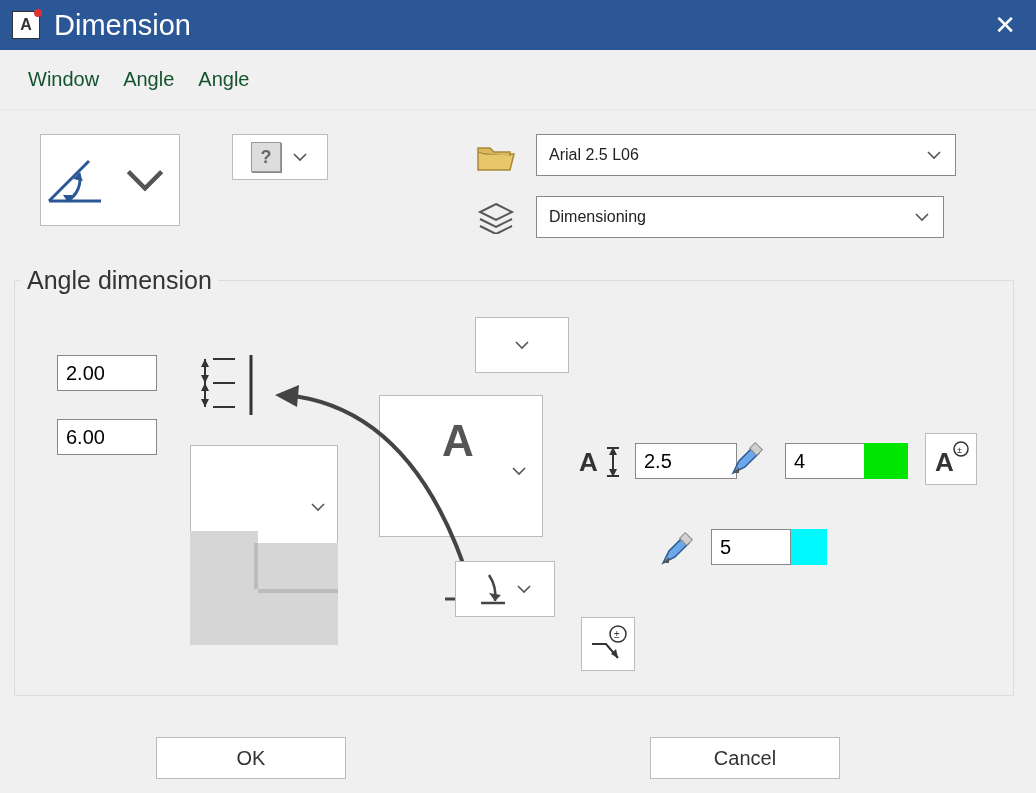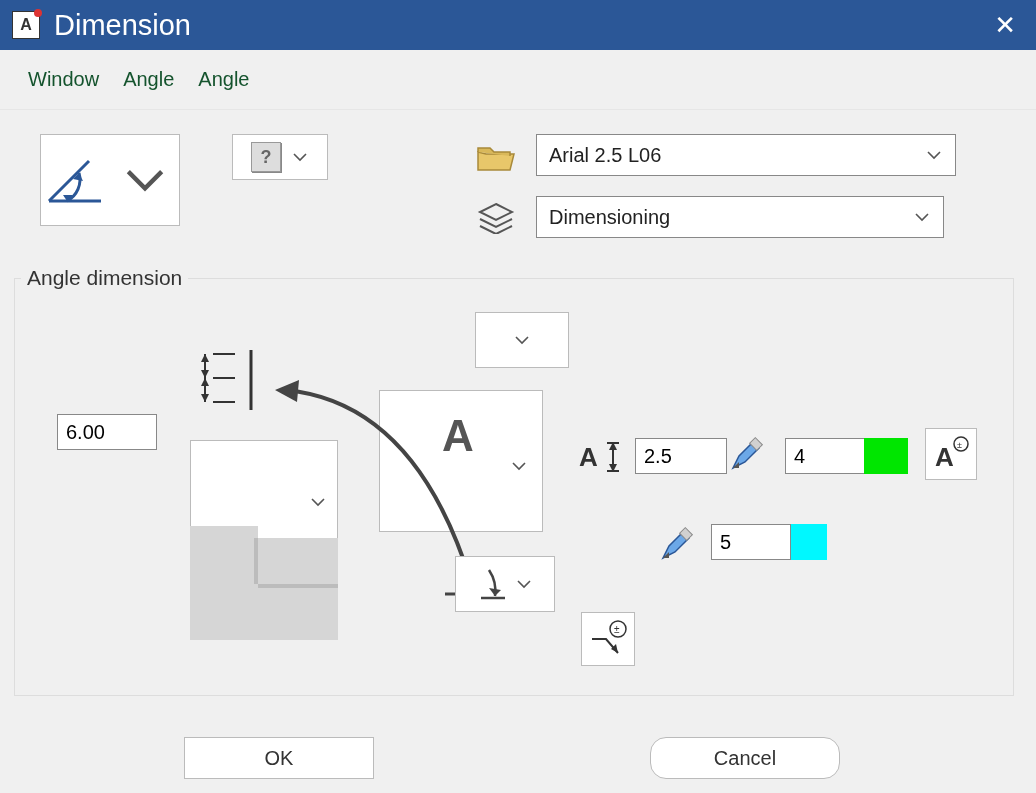--- a/index.html
+++ b/index.html
@@ -40,33 +40,33 @@
     background:#fff; border:1px solid #bbb; display:flex; align-items:center; justify-content:center; gap:10px;
     cursor:pointer;
   }
   .help-box { width:30px; height:30px; background:#ddd; border:1px solid #999; box-shadow:1px 1px 0 #888; display:flex; align-items:center; justify-content:center; font-size:18px; color:#666; font-weight:bold; }
 
   .folder-icon { position:absolute; left:476px; top:32px; width:40px; height:32px; cursor:pointer; }
   .layers-icon { position:absolute; left:476px; top:92px; width:40px; height:32px; }
 
   .combo {
     position:absolute; background:#fff; border:1px solid #888; height:42px;
-    display:flex; align-items:center; padding:0 12px; font-size:20px; color:#222;
+    display:flex; align-items:center; padding:0 12px; font-size:16px; color:#222;
     cursor:pointer;
   }
   .combo .chev { margin-left:auto; }
   .font-combo { left:536px; top:24px; width:420px; }
   .layer-combo { left:536px; top:86px; width:408px; }
 
   fieldset.group {
     position:absolute; left:12px; top:156px; width:1000px; height:430px;
     border:1px solid #ddd;
     padding:0;
   }
-  fieldset.group legend { font-size:21px; color:#333; padding:0 6px; margin-left:6px; }
+  fieldset.group legend { font-size:25px; color:#333; padding:0 6px; margin-left:6px; }
 
   .num-input {
     position:absolute; background:#fff; border:1px solid #888; height:36px; width:100px;
     font-size:20px; padding:0 8px; display:flex; align-items:center;
   }
   .in1 { left:42px; top:60px; }
   .in2 { left:42px; top:124px; }
 
   .ext-icon { position:absolute; left:180px; top:60px; width:80px; height:60px; }
 
@@ -97,21 +97,21 @@
     cursor:pointer;
   }
 
   .empty-dd {
     position:absolute; left:460px; top:22px; width:94px; height:56px;
     background:#fff; border:1px solid #bbb; display:flex; align-items:center; justify-content:center;
     cursor:pointer;
   }
 
   .textheight-icon { position:absolute; left:564px; top:150px; width:50px; height:34px; }
-  .th-input { left:620px; top:148px; width:92px; }
+  .th-input { left:620px; top:148px; width:102px; }
 
   .pen-icon { position:absolute; width:36px; height:36px; }
   .pen1 { left:714px; top:146px; }
   .pen2 { left:644px; top:236px; }
 
   .pw-input1 { left:770px; top:148px; width:80px; }
   .pw-input2 { left:696px; top:234px; width:80px; }
 
   .color-swatch { position:absolute; width:44px; height:36px; top:148px; left:849px; background:#00e600; }
   .color-swatch2 { position:absolute; width:36px; height:36px; top:234px; left:776px; background:#00f8ff; }
@@ -124,22 +124,22 @@
   .leader-btn {
     position:absolute; left:566px; top:322px; width:54px; height:54px;
     background:#fff; border:1px solid #bbb; display:flex; align-items:center; justify-content:center; cursor:pointer;
   }
 
   .dlg-button {
     position:absolute; bottom:14px; width:190px; height:42px;
     background:#fff; border:1px solid #bbb; font-size:20px; color:#333;
     display:flex; align-items:center; justify-content:center; cursor:pointer;
   }
-  .ok-btn { left:184px; }
-  .cancel-btn { left:650px;border-radius:16px; }
+  .ok-btn { left:156px; }
+  .cancel-btn { left:650px; }
 
   svg.chev path { stroke:#555; stroke-width:1.6; fill:none; }
 </style>
 </head>
 <body>
 
 <div class="titlebar">
   <div class="appicon">A</div>
   <div class="title">Dimension</div>
   <div class="close">✕</div>
@@ -194,20 +194,23 @@
   <div class="combo layer-combo">
     <span>Dimensioning</span>
     <svg class="chev" viewBox="0 0 18 18">
         <path d="M3 6 L9 12 L15 6"></path>
       </svg>
   </div>
 
   <fieldset class="group">
     <legend>Angle dimension</legend>
 
+    <div class="num-input in1">
+        <span>2.00</span>
+      </div>
     <div class="num-input in2">
         <span>6.00</span>
       </div>
 
     <svg class="ext-icon" viewBox="0 0 80 60">
       <line x1="18" y1="4" x2="40" y2="4" stroke="#333" stroke-width="2"></line>
       <line x1="18" y1="28" x2="40" y2="28" stroke="#333" stroke-width="2"></line>
       <line x1="18" y1="52" x2="40" y2="52" stroke="#333" stroke-width="2"></line>
       <line x1="10" y1="4" x2="10" y2="28" stroke="#333" stroke-width="2"></line>
       <polygon points="10,4 6,12 14,12" fill="#333"></polygon>

